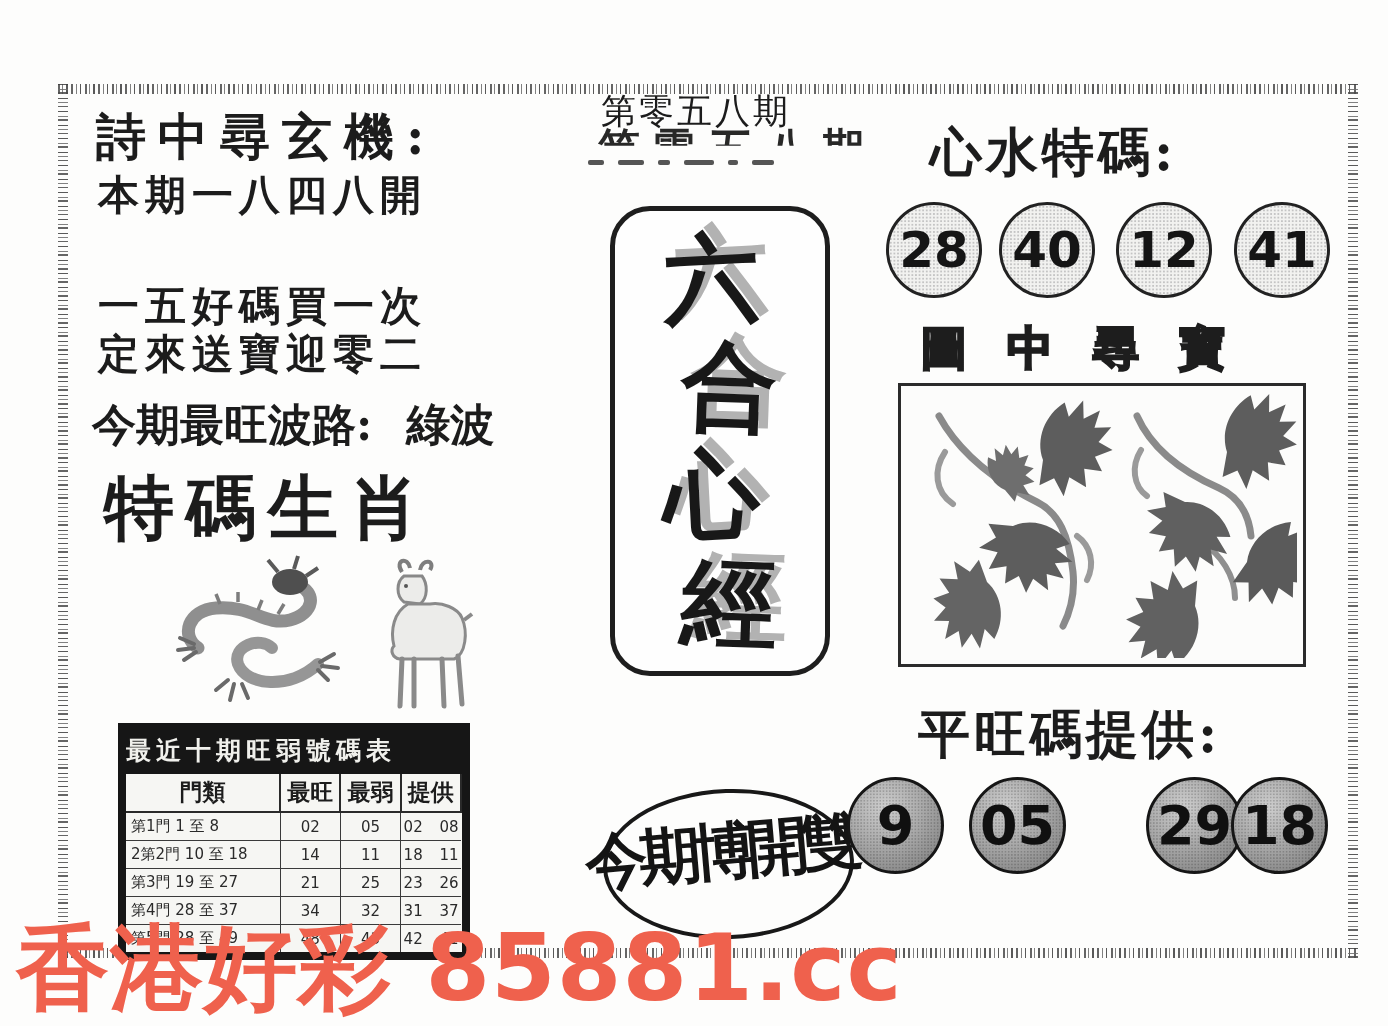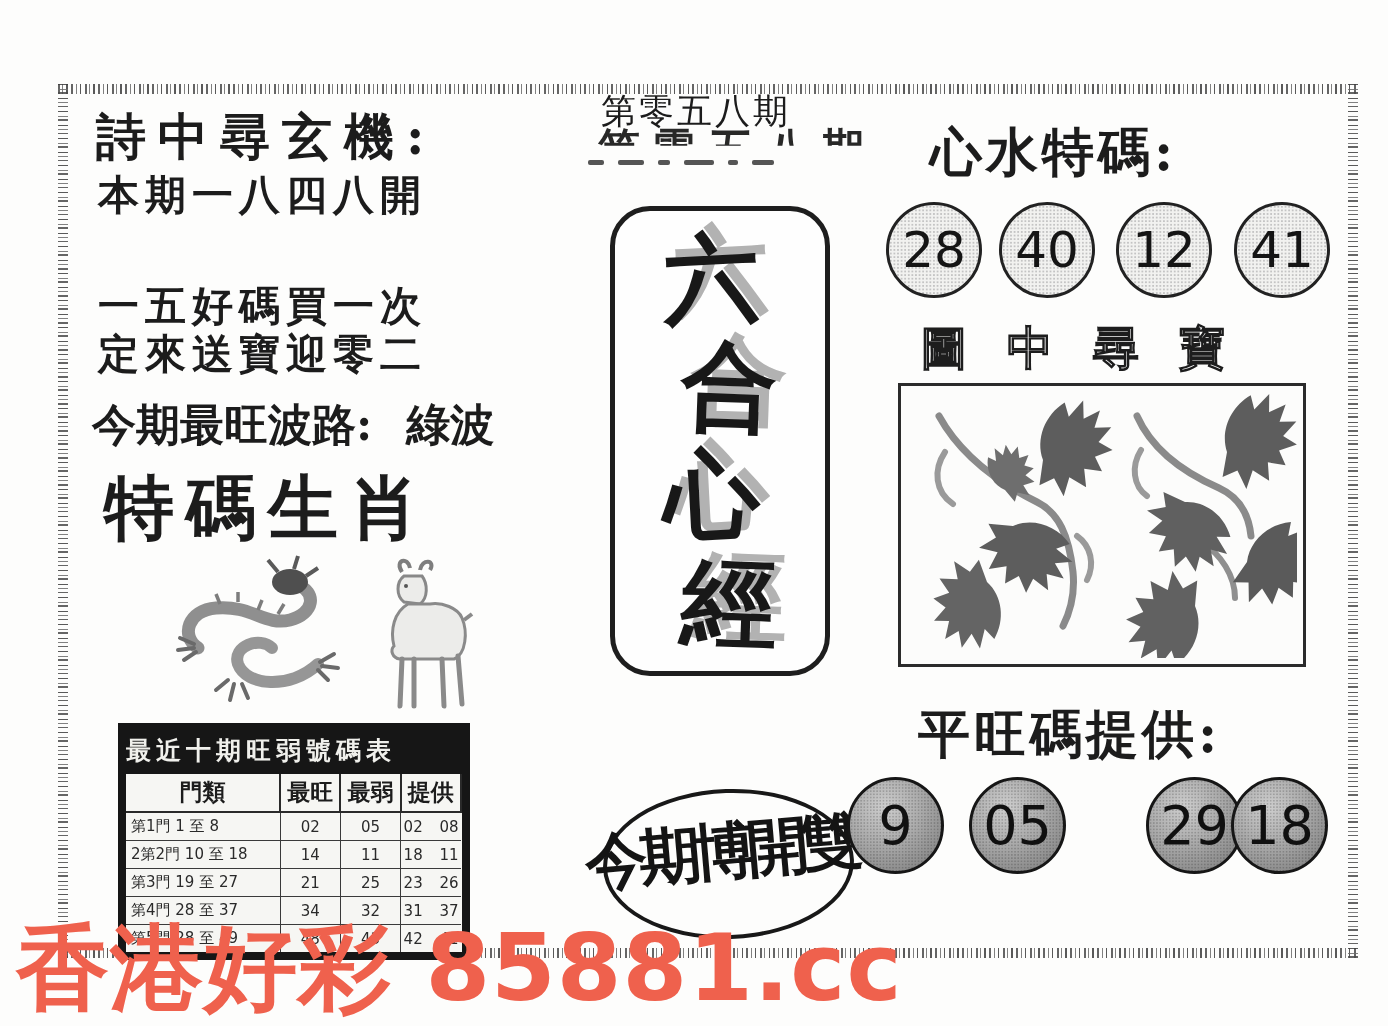--- a/index.html
+++ b/index.html
@@ -53,38 +53,38 @@
   .banner-char:nth-child(even){transform:translateX(9px) rotate(2deg);}
 
   .oval{left:603px;top:789px;width:243px;height:142px;border:4px solid #181818;border-radius:50%;
     transform:rotate(-2deg);background:transparent;}
   .oval-text{left:580px;top:810px;width:280px;text-align:center;font-size:62px;letter-spacing:-8px;
     white-space:nowrap;transform:rotate(-5deg);font-weight:bold;color:#141414;}
 
   .hot-title{left:930px;top:118px;font-size:52px;letter-spacing:4px;white-space:nowrap;}
   .num-circle{
     border-radius:50%;display:flex;align-items:center;justify-content:center;
-    font-weight:normal;box-sizing:border-box;
+    font-weight:bold;box-sizing:border-box;
   }
   .num-light{
     width:96px;height:96px;border:3px solid #222;color:#151515;font-size:50px;
     background-color:#f2f2f0;
     background-image:radial-gradient(#c4c4c4 0.9px, transparent 1.15px);
     background-size:3.6px 3.6px;
   }
   .num-dark{
     width:97px;height:97px;border:3px solid #161616;color:#101010;font-size:54px;
     background-color:#9a9a9a;
     background-image:radial-gradient(rgba(0,0,0,.18) 1px, transparent 1.25px),
       radial-gradient(circle at 38% 30%, #cecece 0%, #a9a9a9 45%, #868686 85%);
     background-size:3.2px 3.2px,100% 100%;
   }
   .hollow-title{left:921px;top:318px;font-size:46px;letter-spacing:40px;white-space:nowrap;
     color:#ffffff;-webkit-text-stroke:2.4px #1d1d1d;
-    text-shadow:0 0 1px #1d1d1d;font-family:"DejaVu Serif","Liberation Serif",serif;font-weight:normal;}
+    text-shadow:0 0 1px #1d1d1d;font-family:"DejaVu Serif","Liberation Serif",serif;font-weight:bold;}
   .pic-frame{left:898px;top:383px;width:402px;height:278px;border:3px solid #2b2b2b;background:#fcfcfb;}
   .flat-title{left:918px;top:700px;font-size:52px;letter-spacing:4px;white-space:nowrap;}
 
   .wm{left:16px;top:906px;font-size:93px;font-weight:bold;letter-spacing:1px;white-space:nowrap;z-index:30;}
 
   
   .stat-table{left:118px;top:723px;width:352px;background:#161616;padding:6px 8px 8px 8px;box-sizing:border-box;z-index:5;}
   .stat-title{color:#f0f0ec;font-size:25px;font-weight:bold;letter-spacing:5px;padding:5px 0 7px 0;
     font-family:"DejaVu Serif","Liberation Serif",serif;}
   .stat-table table{width:100%;border-collapse:collapse;background:#f6f6f3;}

